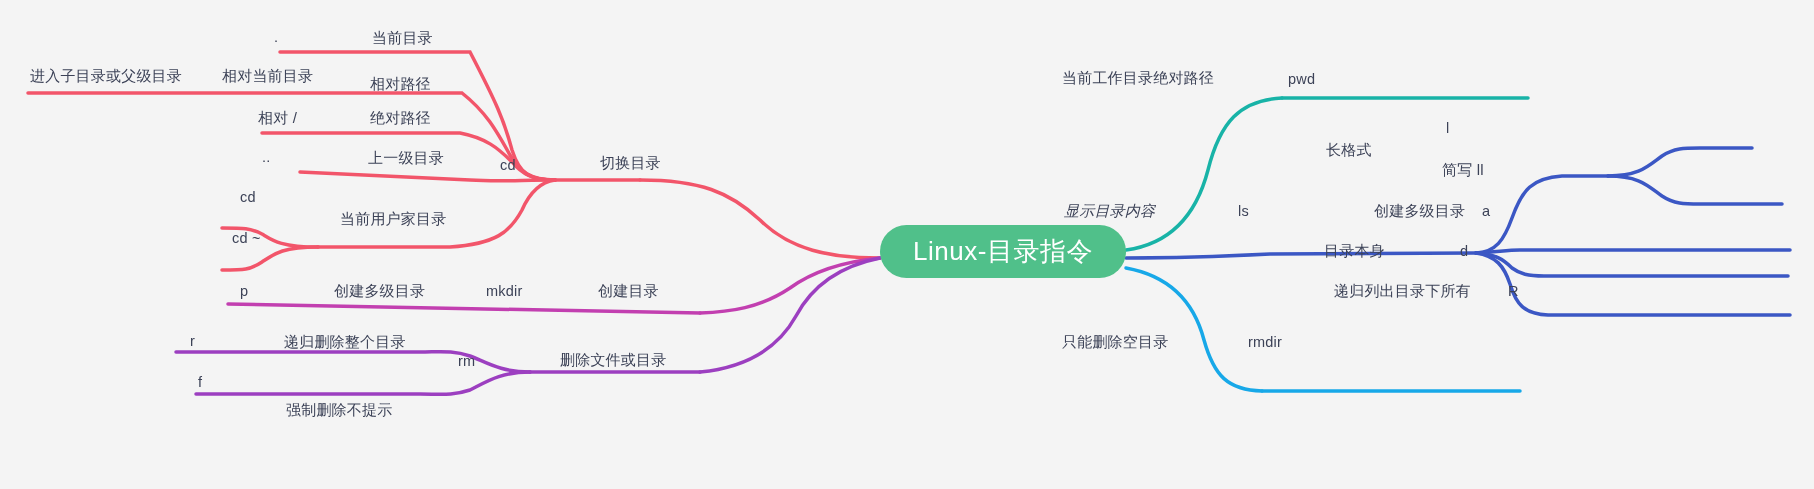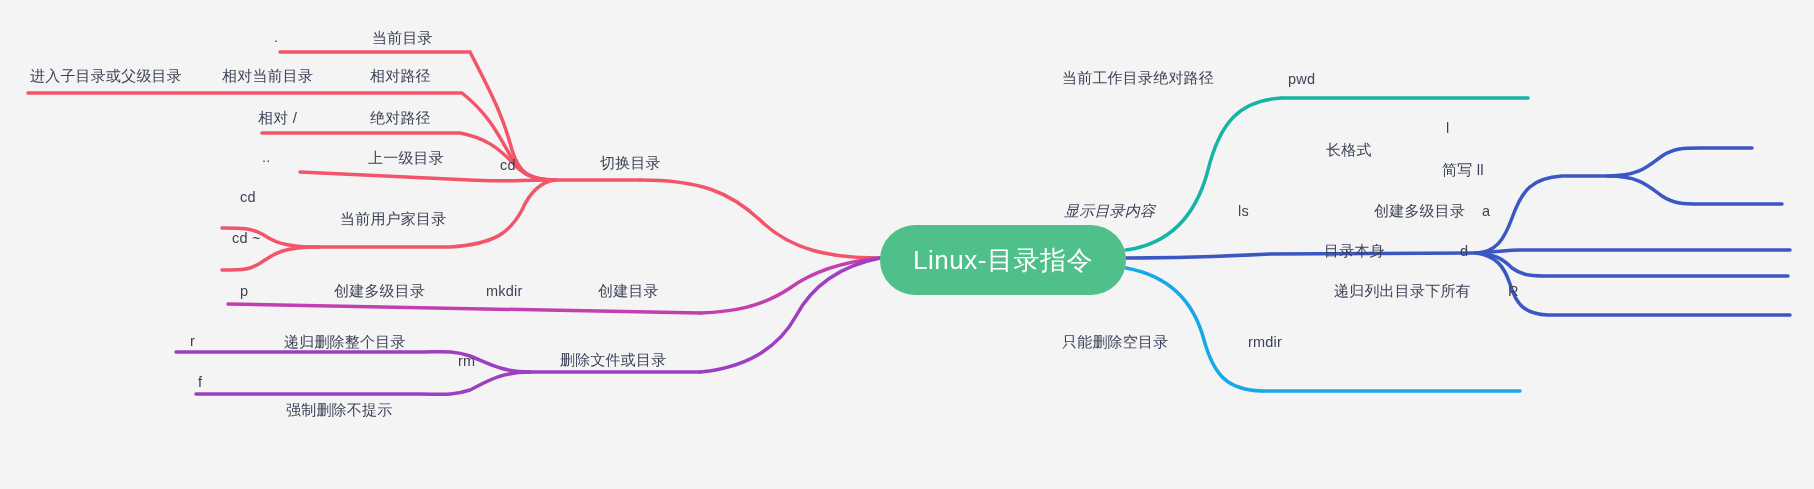--- a/index.html
+++ b/index.html
@@ -40,21 +40,21 @@
   }
   .node-label.mono-ish {
     font-size: 14.5px;
     color: #3c4257;
   }
   .root-node {
     position: absolute;
     left: 880px;
     top: 225px;
     width: 246px;
-    height: 70px;
+    height: 53px;
     border-radius: 36px;
     background: #50c08a;
     display: flex;
     align-items: center;
     justify-content: center;
     box-sizing: border-box;
   }
   .root-node .root-text {
     color: #ffffff;
     font-size: 26px;
@@ -121,21 +121,21 @@
   <div class="root-node">
     <span class="root-text">Linux-目录指令</span>
   </div>
 
   <div class="node-label cjk" style="left:600px; top:155px;">切换目录</div>
   <div class="node-label mono-ish" style="left:500px; top:158px;">cd</div>
 
   <div class="node-label cjk" style="left:372px; top:30px;">当前目录</div>
   <div class="node-label mono-ish" style="left:274px; top:30px;">.</div>
 
-  <div class="node-label cjk" style="left:370px; top:68px;">相对路径</div>
+  <div class="node-label cjk" style="left:370px; top:76px;">相对路径</div>
   <div class="node-label cjk" style="left:222px; top:68px;">相对当前目录</div>
   <div class="node-label cjk" style="left:30px; top:68px;">进入子目录或父级目录</div>
 
   <div class="node-label cjk" style="left:370px; top:110px;">绝对路径</div>
   <div class="node-label cjk" style="left:258px; top:110px;">相对 /</div>
 
   <div class="node-label cjk" style="left:368px; top:150px;">上一级目录</div>
   <div class="node-label mono-ish" style="left:262px; top:150px;">..</div>
 
   <div class="node-label cjk" style="left:340px; top:211px;">当前用户家目录</div>

